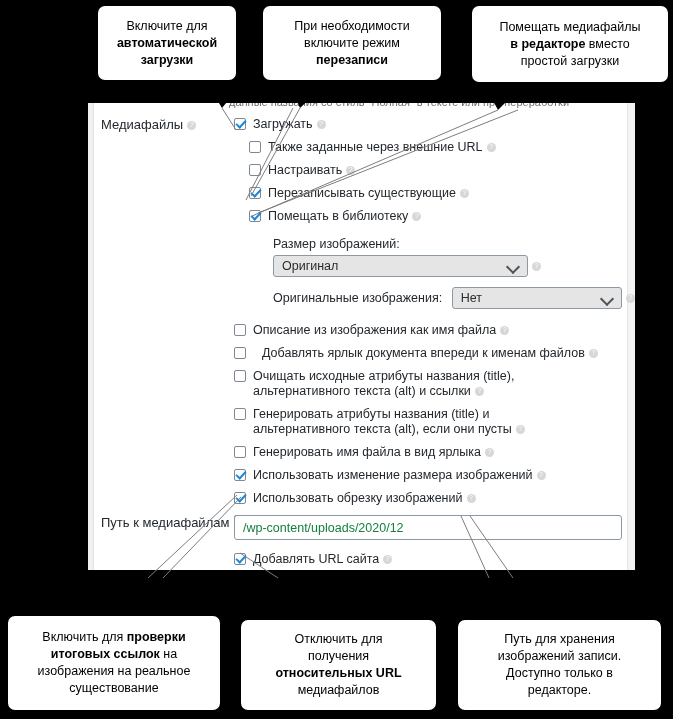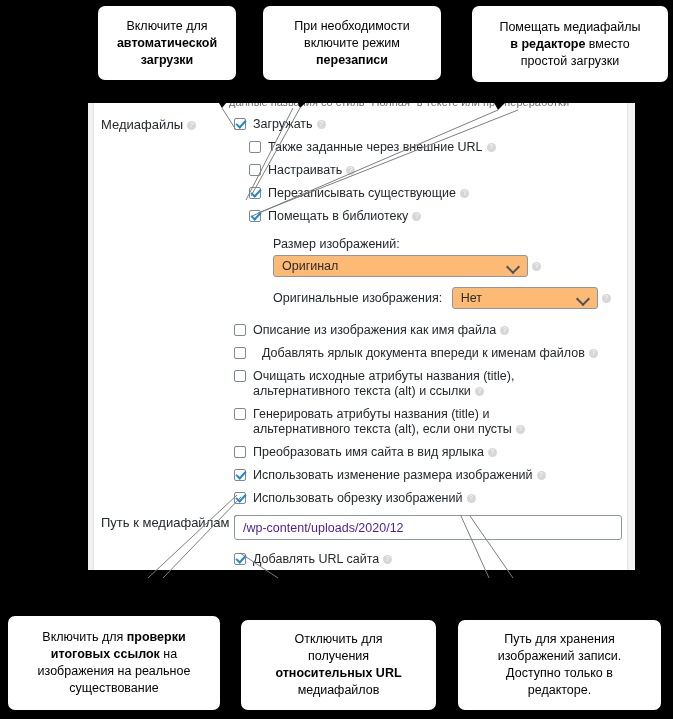--- a/index.html
+++ b/index.html
@@ -153,21 +153,21 @@
   .sel-label {
     font-size: 12.5px;
     color: #23282d;
     display: inline-block;
   }
   .select {
     display: inline-block;
     position: relative;
     border: 1px solid #8c98a4;
     border-radius: 3px;
-    background: #fdba74;
+    background: #e5e5e5;
     height: 22px;
     box-sizing: border-box;
     vertical-align: middle;
     font-size: 12.5px;
     color: #2b2b2b;
   }
   .select .val {
     position: absolute;
     left: 8px;
     top: 3px;
@@ -185,21 +185,21 @@
   }
 
   
   .text-input {
     position: relative;
     border: 1px solid #8c98a4;
     border-radius: 3px;
     background: #fff;
     box-sizing: border-box;
     font-size: 12.5px;
-    color: #4c1d95;
+    color: #15803d;
   }
   .text-input .val {
     position: absolute;
     left: 8px;
     top: 5px;
     white-space: nowrap;
   }
 
   
   .callout {
@@ -290,21 +290,21 @@
             <div style="margin-top:3px;">
               <span class="select" style="width:255px;">
                 <span class="val">Оригинал</span>
                 <span class="chev"></span>
               </span><span class="help"></span>
             </div>
           </div>
 
           <div style="margin-left:39px; margin-top:10px; white-space:nowrap;">
             <span class="sel-label">Оригинальные изображения:</span>
-            <span class="select" style="width:146px; margin-left:5px;">
+            <span class="select" style="width:170px; margin-left:5px;">
               <span class="val">Нет</span>
               <span class="chev"></span>
             </span><span class="help"></span>
           </div>
 
           <div style="margin-left:0px; margin-top:14px;">
 
             <label class="cb-line">
               <span class="cbx"></span>
               <span>Описание из изображения как имя файла</span><span class="help"></span>
@@ -320,21 +320,21 @@
               <span>Очищать исходные атрибуты названия (title), альтернативного текста (alt) и ссылки</span><span class="help"></span>
             </label>
 
             <label class="cb-line" style="max-width:310px;">
               <span class="cbx"></span>
               <span>Генерировать атрибуты названия (title) и альтернативного текста (alt), если они пусты</span><span class="help"></span>
             </label>
 
             <label class="cb-line">
               <span class="cbx"></span>
-              <span>Преобразовать имя сайта в вид ярлыка</span><span class="help"></span>
+              <span>Генерировать имя файла в вид ярлыка</span><span class="help"></span>
             </label>
 
             <label class="cb-line">
               <span class="cbx checked"></span>
               <span>Использовать изменение размера изображений</span><span class="help"></span>
             </label>
 
             <label class="cb-line">
               <span class="cbx checked"></span>
               <span>Использовать обрезку изображений</span><span class="help"></span>

